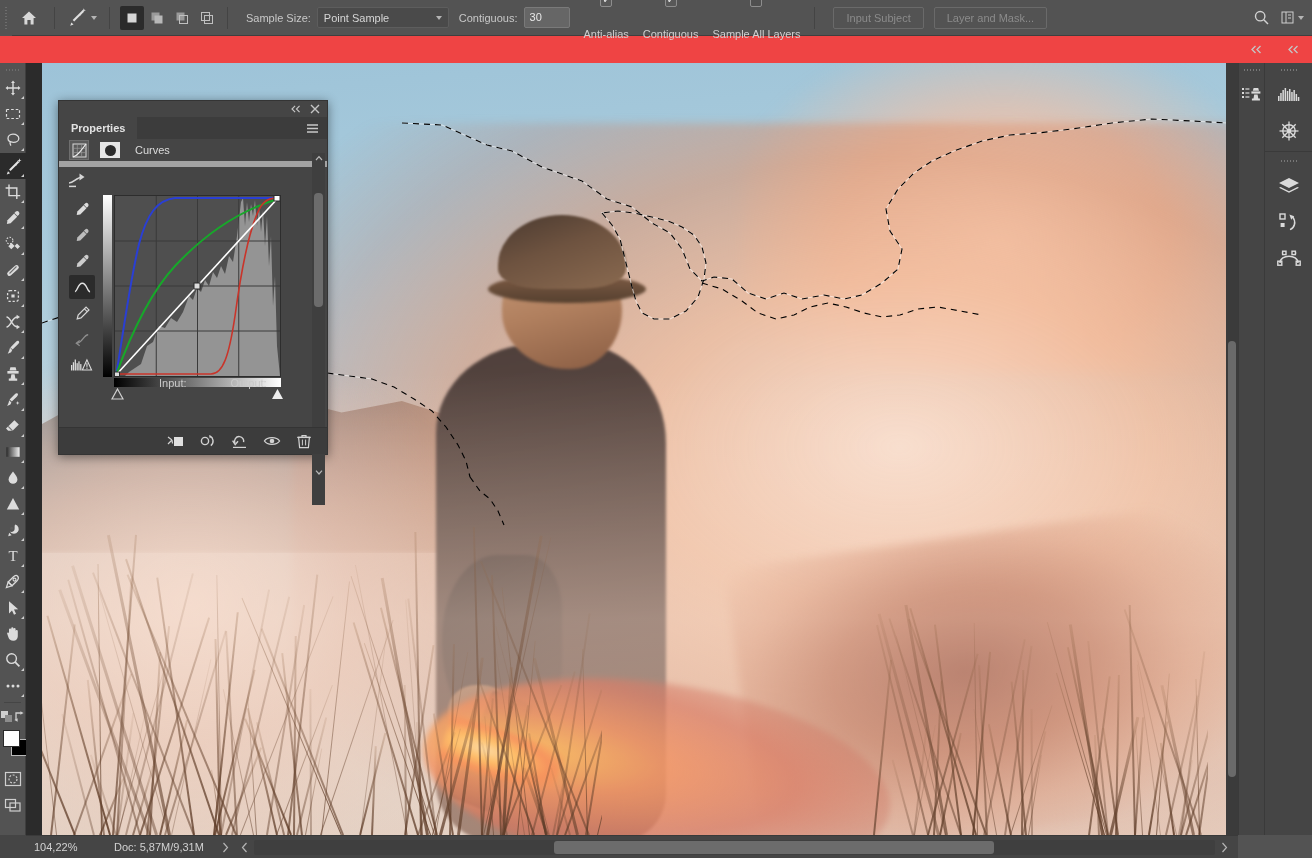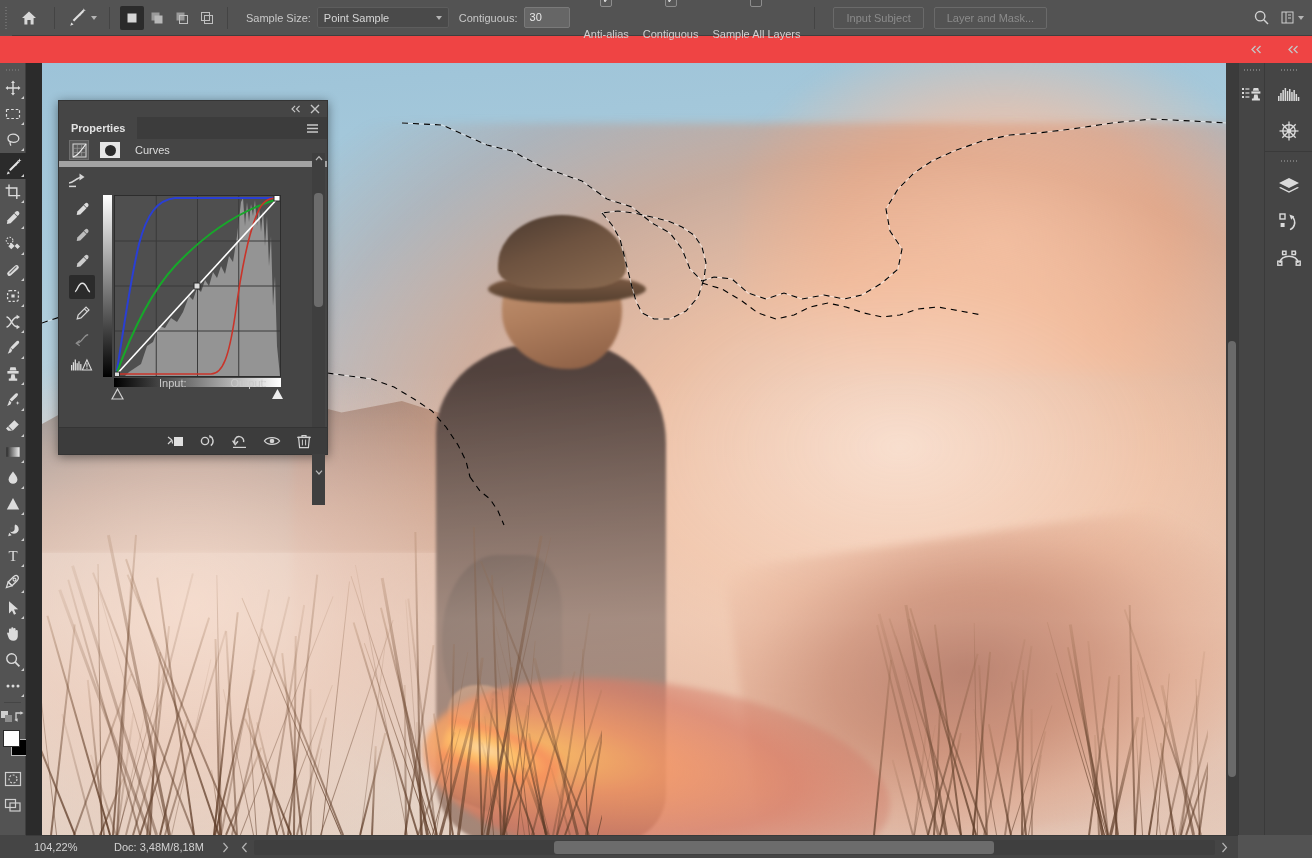--- a/index.html
+++ b/index.html
@@ -974,21 +974,21 @@
         </g>
         <line x1="4.8" y1="4" x2="5.6" y2="4" stroke="#dadada"></line>
           <line x1="18.4" y1="4" x2="19.4" y2="4" stroke="#dadada"></line>
       </svg>
     </div>
   </div>
 
   <div class="corner"></div>
   <div class="status">
     <div class="zoomfield">104,22%</div>
-    <div class="docinfo">Doc: 3,48M/8,18M</div>
+    <div class="docinfo">Doc: 5,87M/9,31M</div>
     <div class="st-arrow">
       <svg width="7" height="11" viewBox="0 0 7 11">
           <path d="M1.5 1 L5.5 5.5 L1.5 10" fill="none" stroke="#b5b5b5" stroke-width="1.2"></path>
         </svg>
     </div>
     <div class="st-arrow" style="margin-left:12px">
       <svg width="7" height="11" viewBox="0 0 7 11">
           <path d="M5.5 1 L1.5 5.5 L5.5 10" fill="none" stroke="#b5b5b5" stroke-width="1.2"></path>
         </svg>
     </div>

